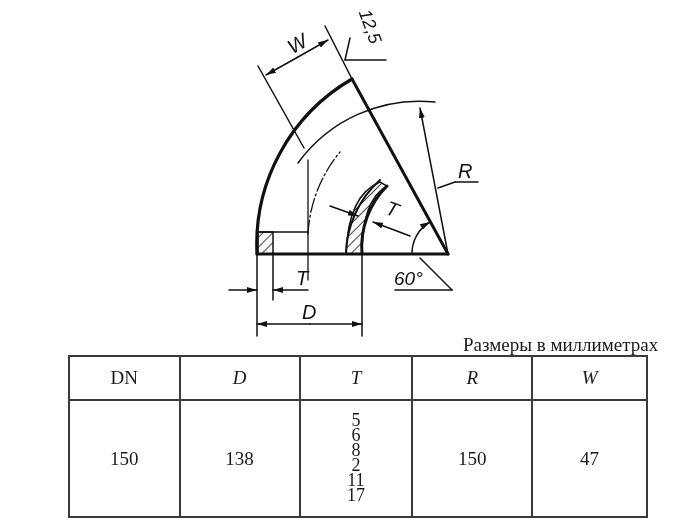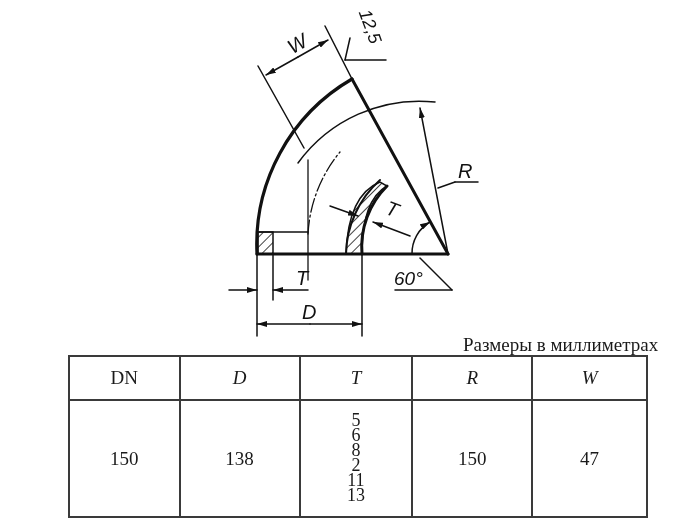--- a/index.html
+++ b/index.html
@@ -108,20 +108,20 @@
   <tr>
     <td>150</td>
     <td>138</td>
     <td>
       <div class="tlist">
         <div>5</div>
         <div>6</div>
         <div>8</div>
         <div>2</div>
         <div>11</div>
-        <div>13</div>
+        <div>17</div>
       </div>
     </td>
     <td>150</td>
     <td>47</td>
   </tr>
 </tbody>
   </table>
 
 </body></html>

